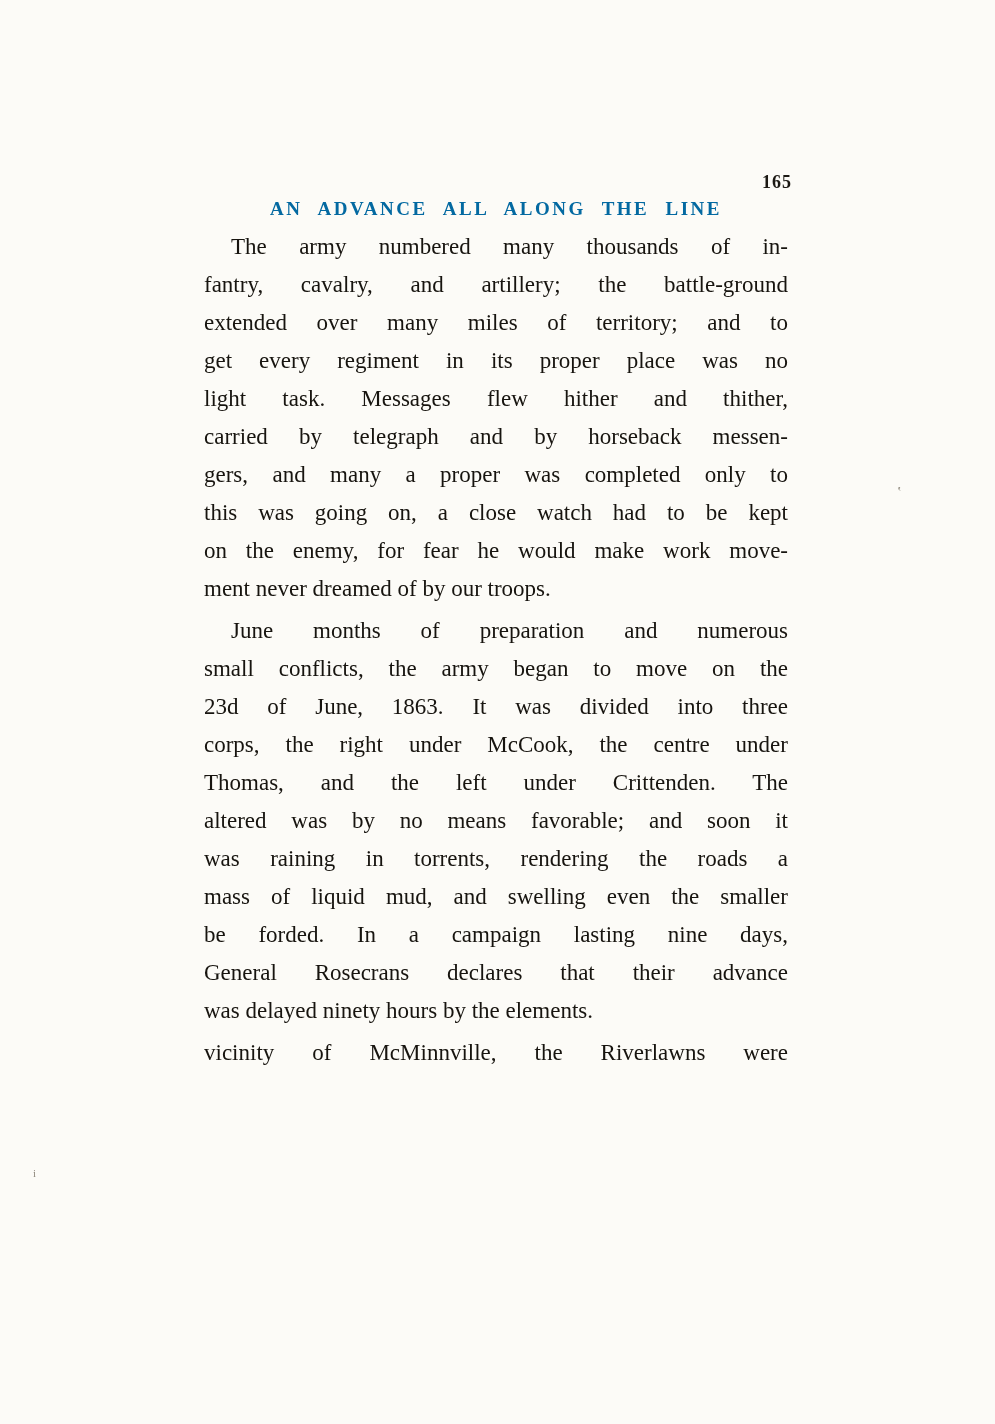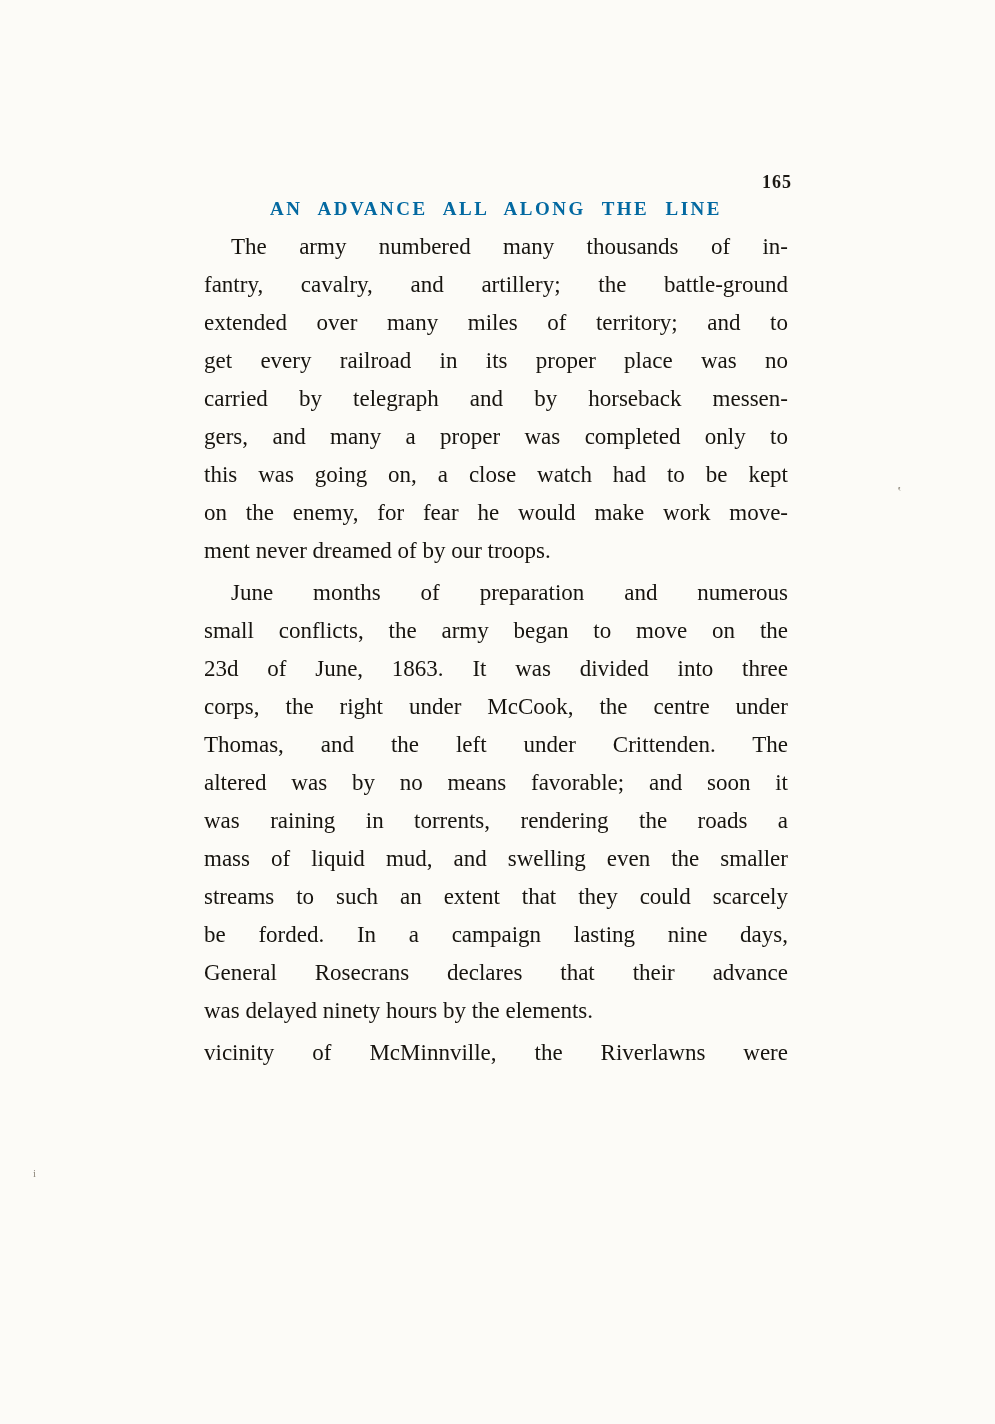--- a/index.html
+++ b/index.html
@@ -81,37 +81,37 @@
 <header class="page-header">
   <div class="header-title">AN ADVANCE ALL ALONG THE LINE</div>
   <div class="page-number">165</div>
 </header>
 
 <main class="text-block">
     <div class="para">
       <div class="line first">The army numbered many thousands of in-</div>
       <div class="line">fantry, cavalry, and artillery; the battle-ground</div>
       <div class="line">extended over many miles of territory; and to</div>
-      <div class="line">get every railroad in its proper place was no</div>
+      <div class="line">get every regiment in its proper place was no</div>
+      <div class="line">light task.  Messages flew hither and thither,</div>
       <div class="line">carried by telegraph and by horseback messen-</div>
       <div class="line">gers, and many a proper was completed only to</div>
       <div class="line">this was going on, a close watch had to be kept</div>
       <div class="line">on the enemy, for fear he would make work move-</div>
       <div class="line last-left">ment never dreamed of by our troops.</div>
     </div>
     <div class="para">
       <div class="line first">June months of preparation and numerous</div>
       <div class="line">small conflicts, the army began to move on the</div>
       <div class="line">23d of June, 1863.  It was divided into three</div>
       <div class="line">corps, the right under McCook, the centre under</div>
       <div class="line">Thomas, and the left under Crittenden.  The</div>
       <div class="line">altered was by no means favorable; and soon it</div>
       <div class="line">was raining in torrents, rendering the roads a</div>
       <div class="line">mass of liquid mud, and swelling even the smaller</div>
-      <div class="line">streams to such an extent that they could scarcely</div>
       <div class="line">be forded.  In a campaign lasting nine days,</div>
       <div class="line">General Rosecrans declares that their advance</div>
       <div class="line last-left">was delayed ninety hours by the elements.</div>
     </div>
     <div class="para">
       <div class="line">vicinity of McMinnville, the Riverlawns were</div>
     </div>
   </main>
 
 <span class="speck" style="left:897px; top:486px;">‛</span>

